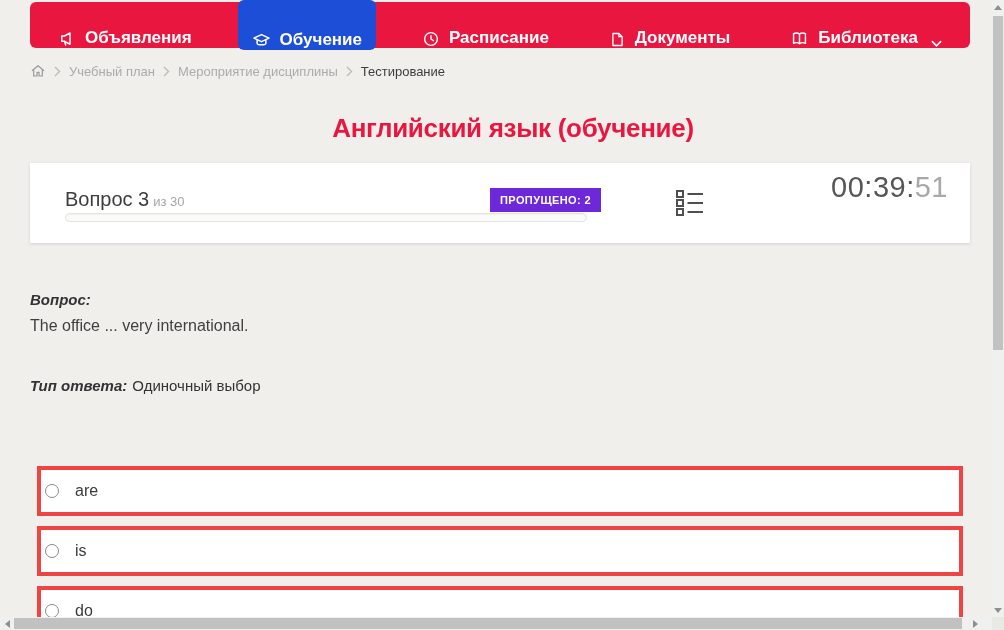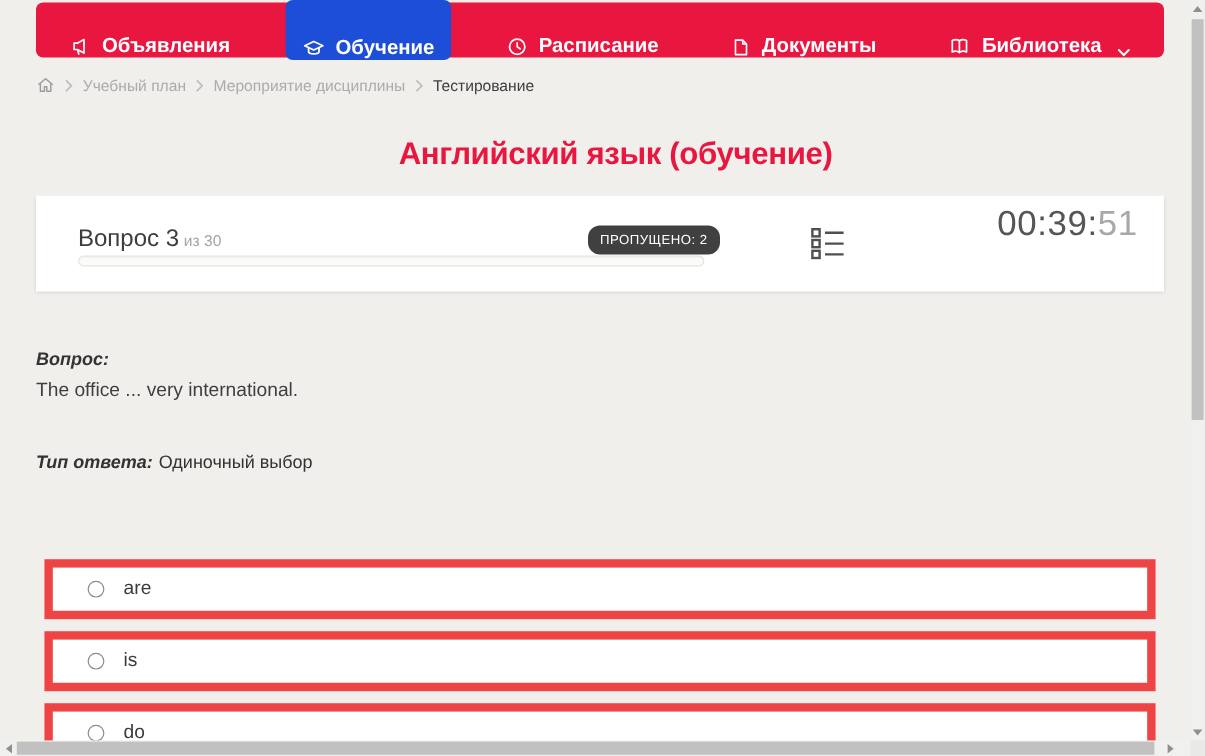--- a/index.html
+++ b/index.html
@@ -49,23 +49,23 @@
 
   
   .quiz-card {
     position:absolute; left:30px; top:163px; width:940px; height:80px;
     background:#ffffff; box-shadow:0 1px 3px rgba(0,0,0,0.13);
   }
   .q-title { position:absolute; left:35px; top:25px; font-size:20px; color:#3d3d3d; }
   .q-total { font-size:13px; color:#a5a5a5; margin-left:4px; }
   .skipped-badge {
     position:absolute; left:460px; top:25px;
-    background:#404040; color:#ffffff;
-    font-size:11px; font-weight:normal; letter-spacing:0.4px;
-    padding:6px 10px; border-radius:10px;
+    background:#6d28d9; color:#ffffff;
+    font-size:11px; font-weight:bold; letter-spacing:0.4px;
+    padding:6px 10px; border-radius:0;
   }
   .progress-track {
     position:absolute; left:35px; top:50px; width:522px; height:9px;
     background:#fbfbfa; border:1px solid #e3e3e0; border-radius:5px;
     box-shadow:inset 0 1px 1px rgba(0,0,0,0.04);
   }
   .progress-fill { height:100%; width:0; background:#e9173f; border-radius:5px; }
   .question-list-btn {
     position:absolute; left:645px; top:25px; width:30px; height:30px; cursor:pointer;
   }
@@ -87,22 +87,22 @@
   .answer-type {
     position:absolute; left:30px; top:377px;
     font-size:15px; color:#333333;
   }
   .answer-type .label { font-weight:bold; font-style:italic; }
   .answer-type .value { font-weight:normal; font-style:normal; margin-left:5px; }
 
   
   .option {
     position:absolute; left:37px; width:926px; height:50px;
-    background:#ffffff; border:7px solid #ef4444;
-    display:flex; align-items:center; padding-left:29px; gap:16px;
+    background:#ffffff; border:4px solid #ef4444;
+    display:flex; align-items:center; padding-left:4px; gap:16px;
     cursor:pointer;
   }
   .option.o1 { top:466px; }
   .option.o2 { top:526px; }
   .option.o3 { top:586px; }
   .radio {
     width:14px; height:14px; border:1px solid #8a8a8a; border-radius:50%;
     background:#ffffff; flex:0 0 auto;
   }
   .option-label { font-size:16px; color:#3b3b3b; }

